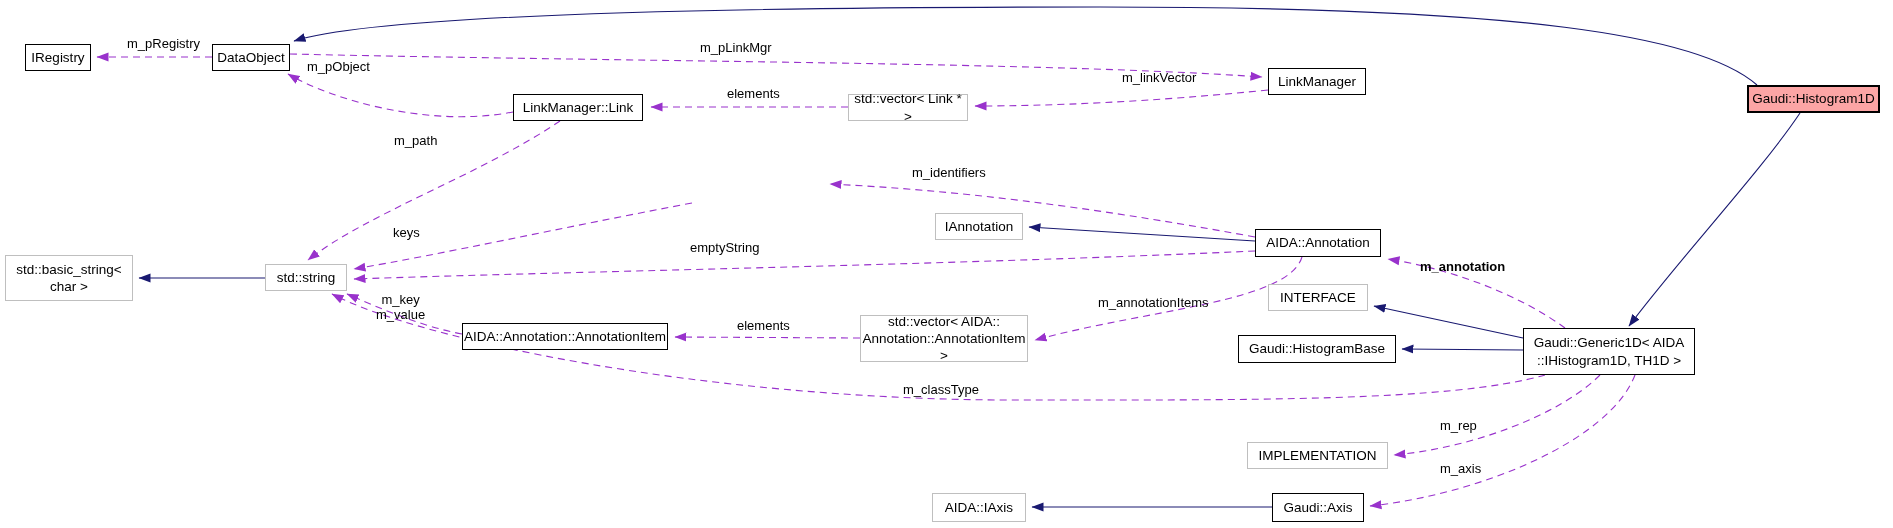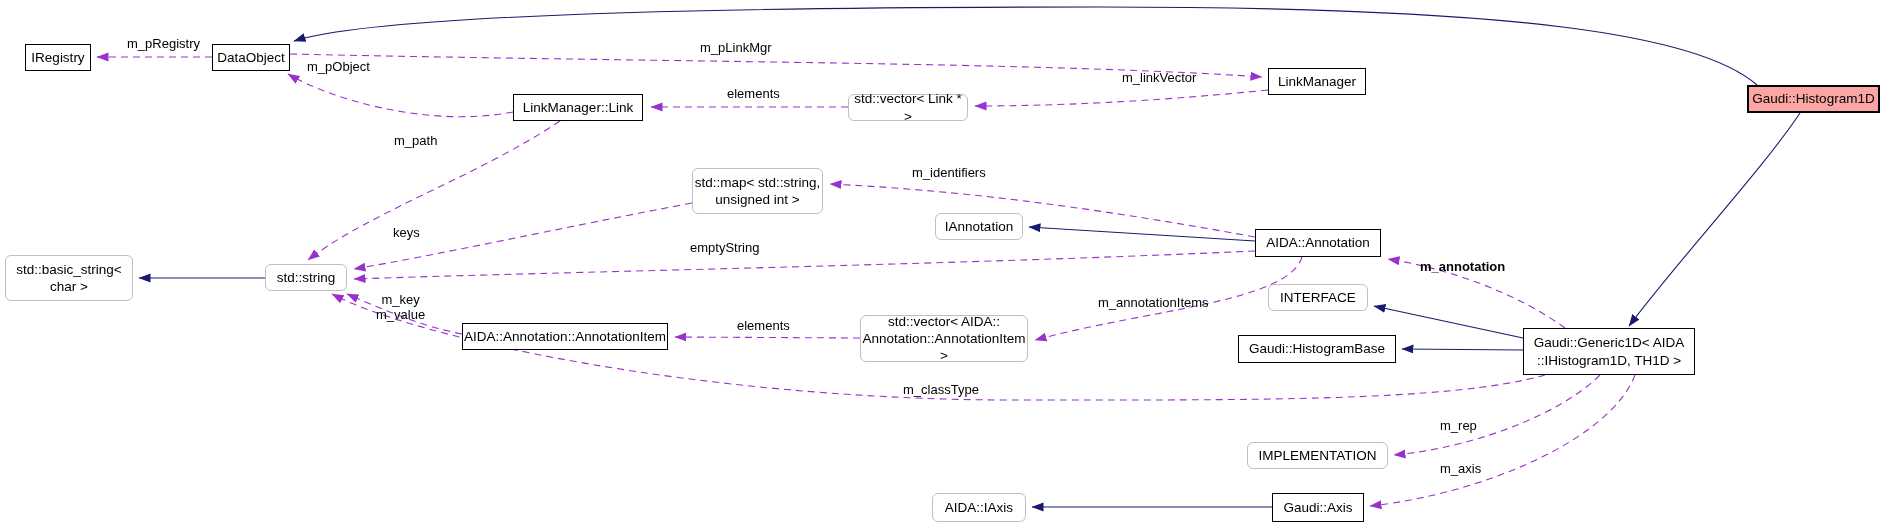--- a/index.html
+++ b/index.html
@@ -15,21 +15,21 @@
     position:absolute;
     display:flex; align-items:center; justify-content:center;
     box-sizing:border-box;
     background:#ffffff;
     border:1px solid #000000;
     color:#000000;
     font-size:13.5px; line-height:1.28;
     text-align:center;
     white-space:pre-line;
   }
-  .node.external { border-color:#bfbfbf;border-radius:6px; }
+  .node.external { border-color:#bfbfbf; }
   .node.current  { background:#fca5a5; border-width:2px; }
   .edge-label {
     position:absolute;
     color:#000000;
     font-size:13px; line-height:1.15;
     white-space:pre-line;
     text-align:center;
   }
   .inh  { stroke:#191970; stroke-width:1.1; fill:none; }
   .use  { stroke:#9932cc; stroke-width:1.1; fill:none; stroke-dasharray:7,5; }
@@ -74,22 +74,20 @@
     <path class="use" d="M 1600,375 C 1560,415 1472,448 1394,455" marker-end="url(#arr-purple)"></path>
     <path class="use" d="M 1635,375 C 1610,440 1482,494 1370,506" marker-end="url(#arr-purple)"></path>
   </svg>
 
   <div class="node" style="left:25px;   top:44px;  width:66px;  height:27px;">IRegistry</div>
   <div class="node" style="left:212px;  top:44px;  width:78px;  height:27px;">DataObject</div>
   <div class="node" style="left:513px;  top:94px;  width:130px; height:27px;">LinkManager::Link</div>
   <div class="node external" style="left:848px;  top:94px;  width:120px; height:27px;">std::vector&lt; Link * &gt;</div>
   <div class="node" style="left:1268px; top:68px;  width:98px;  height:27px;">LinkManager</div>
   <div class="node current" style="left:1747px; top:85px;  width:133px; height:28px;">Gaudi::Histogram1D</div>
-  <div class="node external" style="left:692px;  top:168px; width:131px; height:46px;">std::map&lt; std::string,
-unsigned int &gt;</div>
   <div class="node external" style="left:935px;  top:213px; width:88px;  height:27px;">IAnnotation</div>
   <div class="node" style="left:1255px; top:229px; width:126px; height:28px;">AIDA::Annotation</div>
   <div class="node external" style="left:5px;    top:255px; width:128px; height:46px;">std::basic_string&lt;
 char &gt;</div>
   <div class="node external" style="left:265px;  top:264px; width:82px;  height:27px;">std::string</div>
   <div class="node external" style="left:1268px; top:284px; width:100px; height:27px;">INTERFACE</div>
   <div class="node" style="left:462px;  top:323px; width:206px; height:27px;">AIDA::Annotation::AnnotationItem</div>
   <div class="node external" style="left:860px;  top:315px; width:168px; height:47px;">std::vector&lt; AIDA::
 Annotation::AnnotationItem &gt;</div>
   <div class="node" style="left:1238px; top:335px; width:158px; height:28px;">Gaudi::HistogramBase</div>

